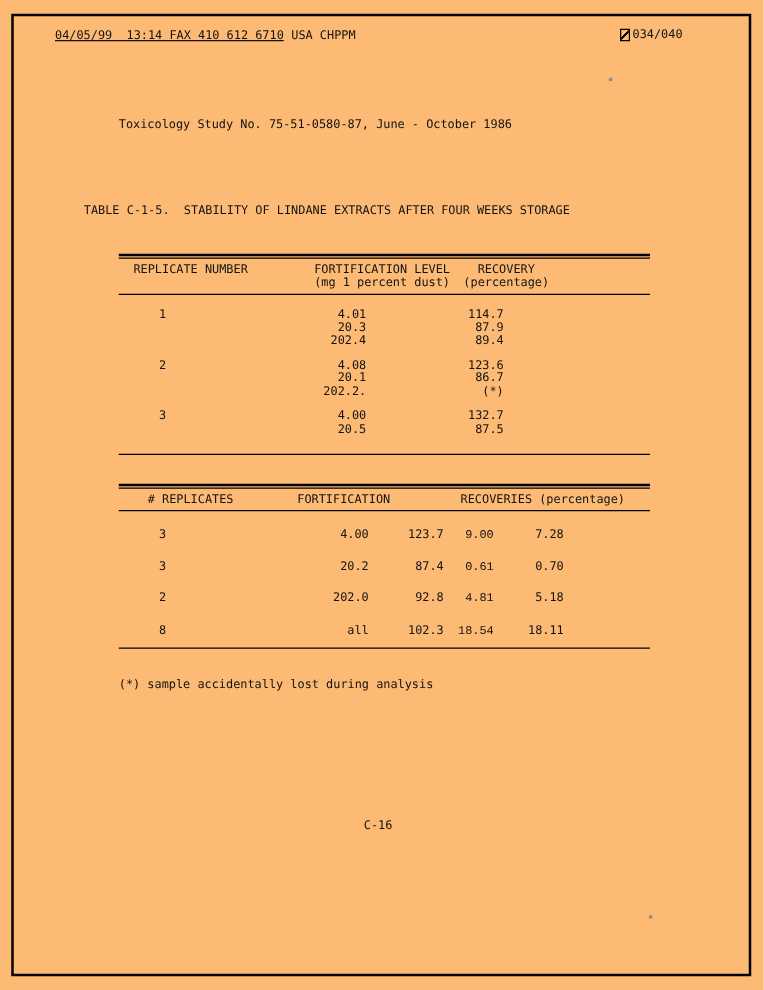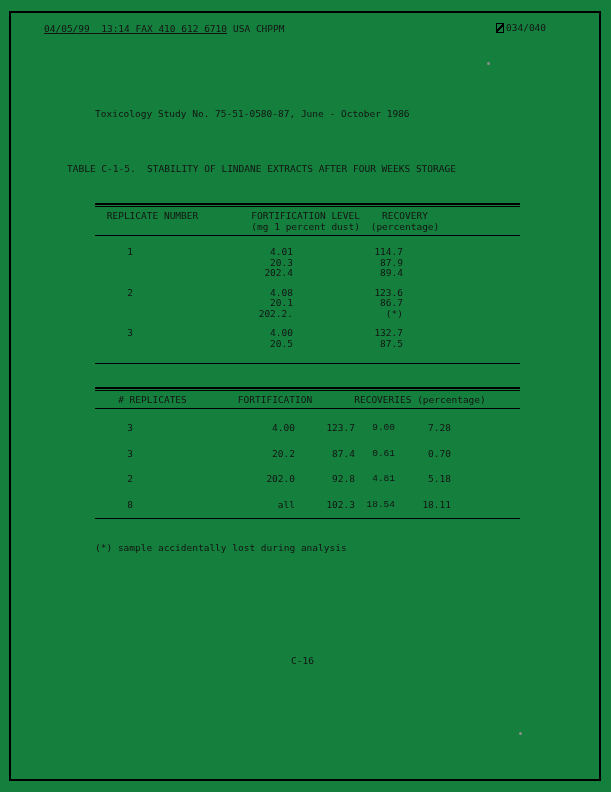--- a/index.html
+++ b/index.html
@@ -1,32 +1,32 @@
 <!DOCTYPE html>
 <html><head>
 <meta charset="utf-8">
 <style>
   * { box-sizing: border-box; margin: 0; padding: 0; }
   html, body { width: 611px; height: 792px; background: #ffffff; }
   .page {
-    position: relative; width: 611px; height: 792px; background: #15803d;
+    position: relative; width: 611px; height: 792px; background: #fdba74;
     font-family: "DejaVu Sans Mono", "Liberation Mono", monospace;
     font-size: 9.5px; color: #131313; overflow: hidden;
   }
   [data-bind] { white-space: pre; }
 
   .scan-border { position: absolute; left: 9px; top: 11px; width: 592px; height: 770px; border: 2px solid #000; }
 
   .fax-left  { position: absolute; left: 44px;  top: 23px; text-decoration: underline; }
   .fax-center{ position: absolute; left: 233px; top: 23px; }
   .fax-right { position: absolute; left: 496px; top: 22px; display: flex; align-items: center; }
   .fax-icon  { display: inline-block; width: 8px; height: 10px; border: 1px solid #000; margin-right: 2px;
                background: linear-gradient(135deg, transparent 42%, #000 42%, #000 58%, transparent 58%); }
 
-  .study-title   { position: absolute; left: 95px; top: 108px; }
+  .study-title   { position: absolute; left: 95px; top: 94px; }
   .table-caption { position: absolute; left: 67px; top: 163px; }
 
   .table1 { position: absolute; left: 95px; top: 203px; width: 425px; }
   .table2 { position: absolute; left: 95px; top: 387px; width: 425px; }
 
   .double-rule { height: 4px; border-top: 2px solid #000; border-bottom: 1px solid #000; }
   .rule { border-top: 1px solid #000; }
 
   .t1-head { display: flex; padding: 3px 0; }
   .t1-h1 { width: 115px; text-align: center; line-height: 11px; }
@@ -37,21 +37,21 @@
   .t1-group { margin-top: 9px; }
   .t1-row { display: flex; line-height: 10.5px; }
   .t1-c1 { width: 70px;  text-align: center; }
   .t1-c2 { width: 128px; text-align: right; }
   .t1-c3 { width: 110px; text-align: right; }
 
   .t2-head { padding: 3px 0; }
   .t2-hrow { display: flex; line-height: 11px; }
   .t2-h1 { width: 115px; text-align: center; }
   .t2-h2 { width: 130px; text-align: center; }
-  .t2-h3 { width: 160px; text-align: center; }
+  .t2-h3 { width: 160px; text-align: right; }
   .t2-s1 { width: 115px; }
   .t2-s2 { width: 115px; text-align: center; }
   .t2-s3 { width: 32px;  text-align: right; }
   .t2-s4 { width: 48px;  text-align: center; }
   .t2-s5 { width: 76px;  text-align: center; }
 
   .t2-body { padding: 2px 0 8px; }
   .t2-row { display: flex; line-height: 10.5px; margin-top: 15px; }
   .t2-row:first-child { margin-top: 12px; }
   .t2-c1 { width: 70px;  text-align: center; }

